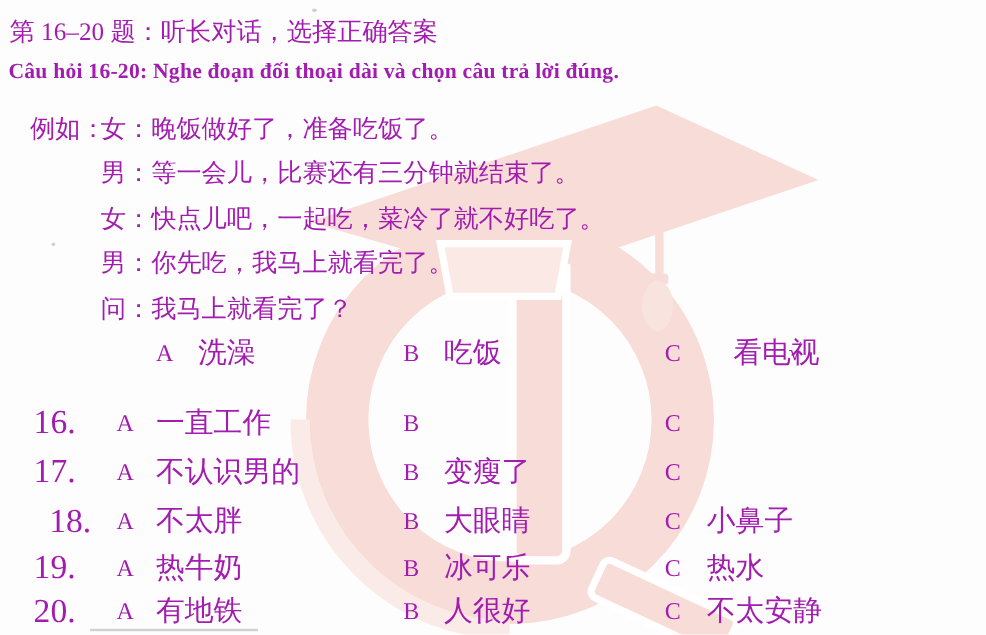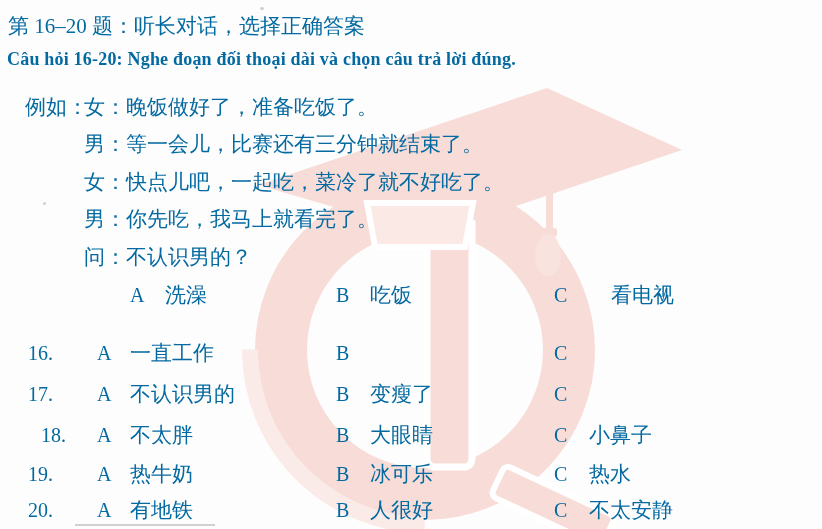--- a/index.html
+++ b/index.html
@@ -1,29 +1,29 @@
 <!DOCTYPE html>
 <html><head>
 <meta charset="utf-8">
 <style>
   html,body{margin:0;padding:0;}
   .page{
     position:relative;
     width:822px;height:529px;
     background:#fefdfd;
     font-family:"Liberation Serif","DejaVu Serif",serif;
-    color:#0369a1;
+    color:#a21caf;
     overflow:hidden;
   }
   .abs{position:absolute;white-space:nowrap;line-height:24px;}
   .cn{font-size:21px;}
   .vi{font-size:18px;font-weight:bold;letter-spacing:.2px;}
-  .num{font-size:20px;text-align:right;}
+  .num{font-size:28px;text-align:right;}
   .letter{font-size:20px;}
-  .opt{font-size:21px;}
+  .opt{font-size:24px;}
   .mark{font-size:19px;}
   .row{left:0;width:822px;height:26px;}
   .watermark{position:absolute;left:230px;top:75px;z-index:0;pointer-events:none;}
   .content{position:relative;z-index:1;}
   .artifact-line{position:absolute;left:75px;top:524px;width:140px;height:2px;background:#9a9a9a;opacity:.45;z-index:1;}
   .speck{position:absolute;background:#8a8a8a;opacity:.4;border-radius:50%;z-index:1;}
 </style>
 </head>
 <body>
 
@@ -55,21 +55,21 @@
   <div class="content">
 
     <div class="abs cn" style="left:8px;top:14px">第 16–20 题：听长对话，选择正确答案</div>
     <div class="abs vi" style="left:7px;top:47px">Câu hỏi 16-20: Nghe đoạn đối thoại dài và chọn câu trả lời đúng.</div>
 
     <div class="abs cn" style="left:25px;top:95px">例如：</div>
     <div class="abs cn" style="left:84px;top:95px">女：晚饭做好了，准备吃饭了。</div>
     <div class="abs cn" style="left:84px;top:132px">男：等一会儿，比赛还有三分钟就结束了。</div>
     <div class="abs cn" style="left:84px;top:170px">女：快点儿吧，一起吃，菜冷了就不好吃了。</div>
     <div class="abs cn" style="left:84px;top:207px">男：你先吃，我马上就看完了。</div>
-    <div class="abs cn" style="left:84px;top:245px">问：不认识男的？</div>
+    <div class="abs cn" style="left:84px;top:245px">问：我马上就看完了？</div>
 
     <div class="abs row" style="top:283px">
       <span class="abs letter" style="left:130px">A</span>
       <span class="abs opt" style="left:165px">洗澡</span>
       <span class="abs letter" style="left:336px">B</span>
       <span class="abs opt" style="left:370px">吃饭</span>
       <span class="abs letter" style="left:554px">C</span>
       <span class="abs opt" style="left:611px">看电视</span>
       <span class="abs mark" style="left:657px">√</span>
     </div>

